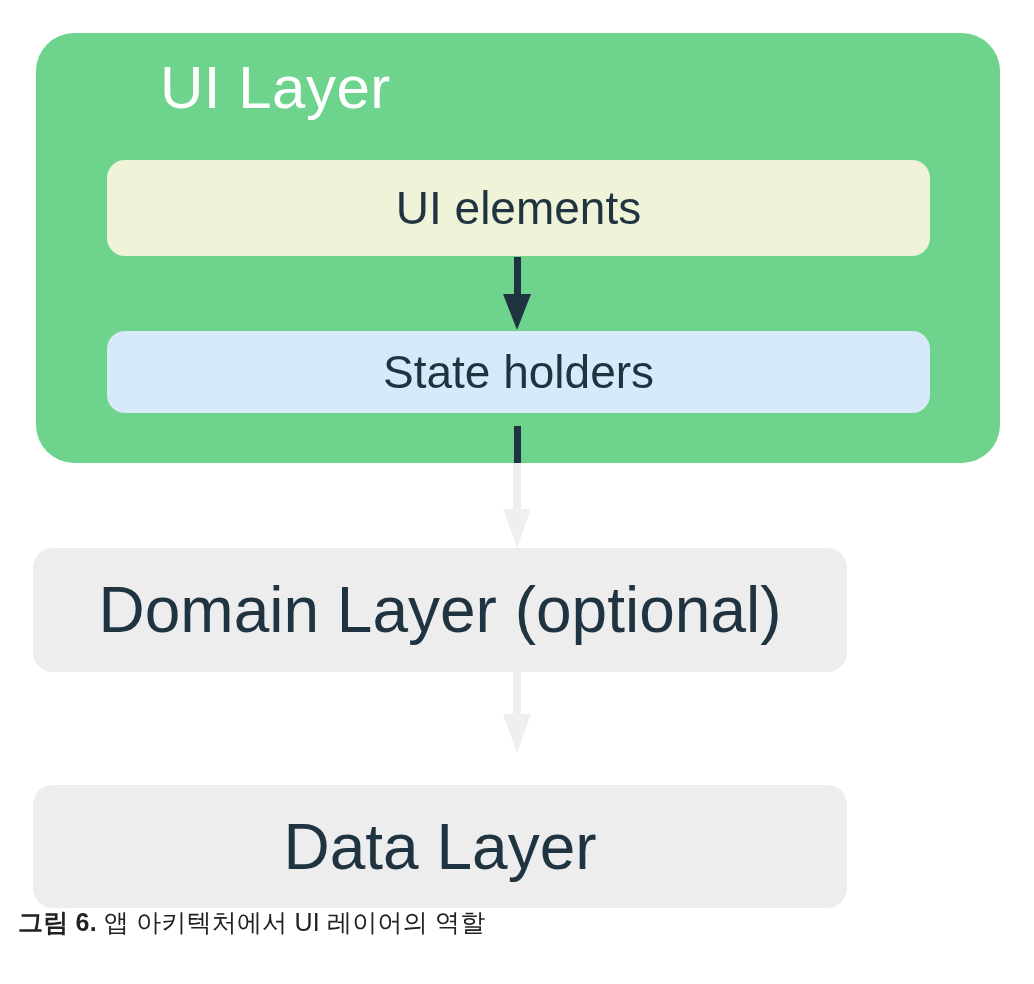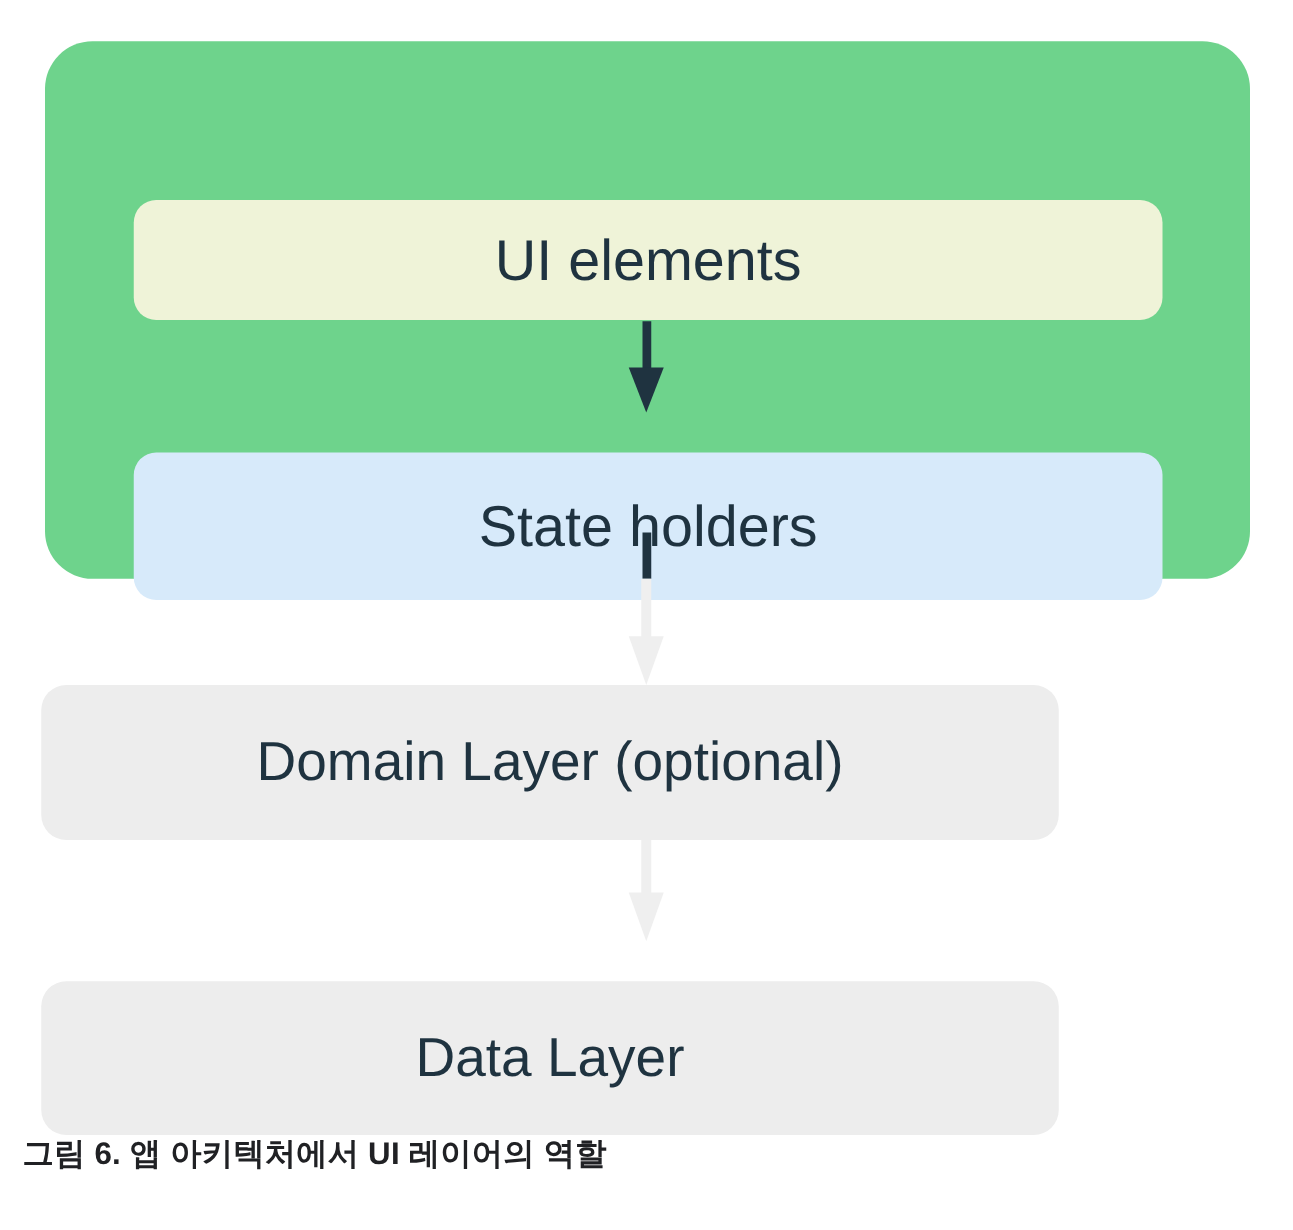--- a/index.html
+++ b/index.html
@@ -36,28 +36,28 @@
     justify-content: center;
     color: #1f3340;
   }
   .inner-box {
     left: 71px;
     width: 823px;
     border-radius: 18px;
     font-size: 46px;
   }
   .ui-elements-box { top: 127px; height: 96px; background: #eff3d8; align-items: center; }
-  .state-holders-box { top: 298px; height: 118px; background: #d7eafa; margin-top: 31px; }
+  .state-holders-box { top: 298px; height: 82px; background: #d7eafa; }
 
   .outer-box {
     left: 33px;
     width: 814px;
     border-radius: 20px;
     background: #ededed;
-    font-size: 44px;
+    font-size: 64px;
   }
   .domain-box { top: 548px; height: 124px; }
   .data-box { top: 785px; height: 123px; }
 
   
   .shaft { position: absolute; }
   .head {
     position: absolute;
     width: 0; height: 0;
     border-left: 14px solid transparent;
@@ -89,28 +89,29 @@
 
   
   .caption {
     position: absolute;
     left: 18px; top: 906px;
     font-size: 25px;
     color: #202124;
     letter-spacing: 0.2px;
   }
   .caption .bold { font-weight: 700; }
-  .caption .rest { font-weight: 700; margin-left: 7px; }
+  .caption .rest { font-weight: 400; margin-left: 7px; }
 </style>
 </head>
 <body>
 
 <div class="canvas">
 
   <div class="ui-layer">
+    <div class="ui-layer-title">UI Layer</div>
 
     <div class="box inner-box ui-elements-box">
       <span>UI elements</span>
     </div>
 
     <div class="shaft dark-shaft"></div>
     <div class="head dark-head"></div>
 
     <div class="box inner-box state-holders-box">
       <span>State holders</span>

